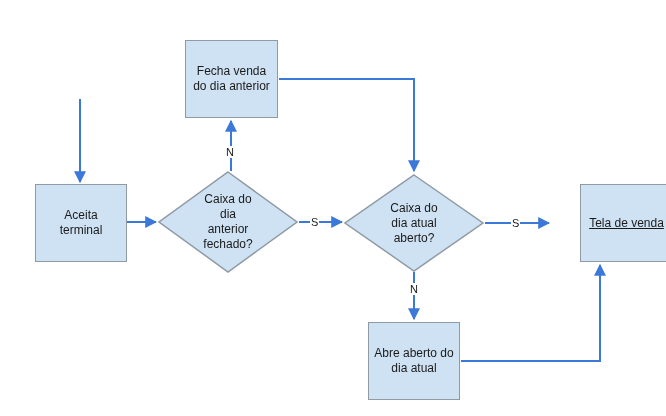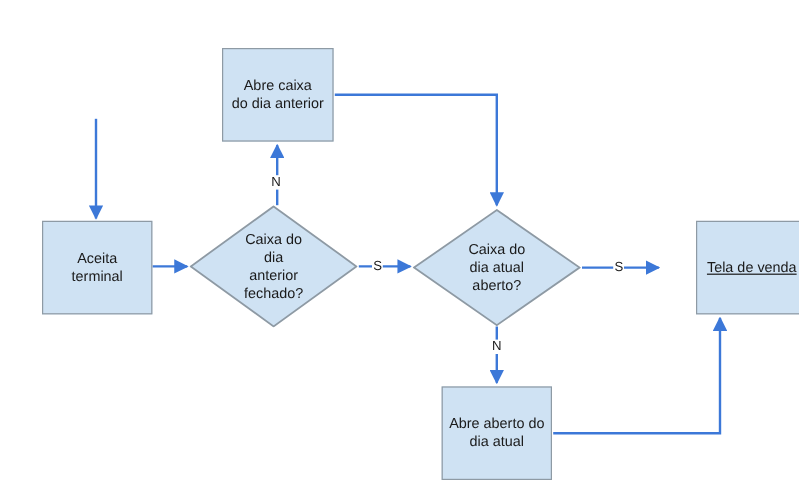--- a/index.html
+++ b/index.html
@@ -107,21 +107,21 @@
     </g>
   </svg>
 
 
   <div class="node rect" style="left:35px; top:184px; width:92px; height:78px;">
     <span>Aceita
 terminal</span>
   </div>
 
   <div class="node rect" style="left:185px; top:40px; width:93px; height:78px;">
-    <span>Abre caixa
+    <span>Fecha venda
 do dia anterior</span>
   </div>
 
   <div class="node decision" style="left:158px; top:171px; width:140px; height:102px;">
     <svg class="dia-shape" viewBox="0 0 140 102" preserveAspectRatio="none">
       <polygon points="70,1 139,51 70,101 1,51" fill="#cfe2f3" stroke="#8e9aa4" stroke-width="1.5"></polygon>
     </svg>
     <span class="dia-label">Caixa do
 dia
 anterior

